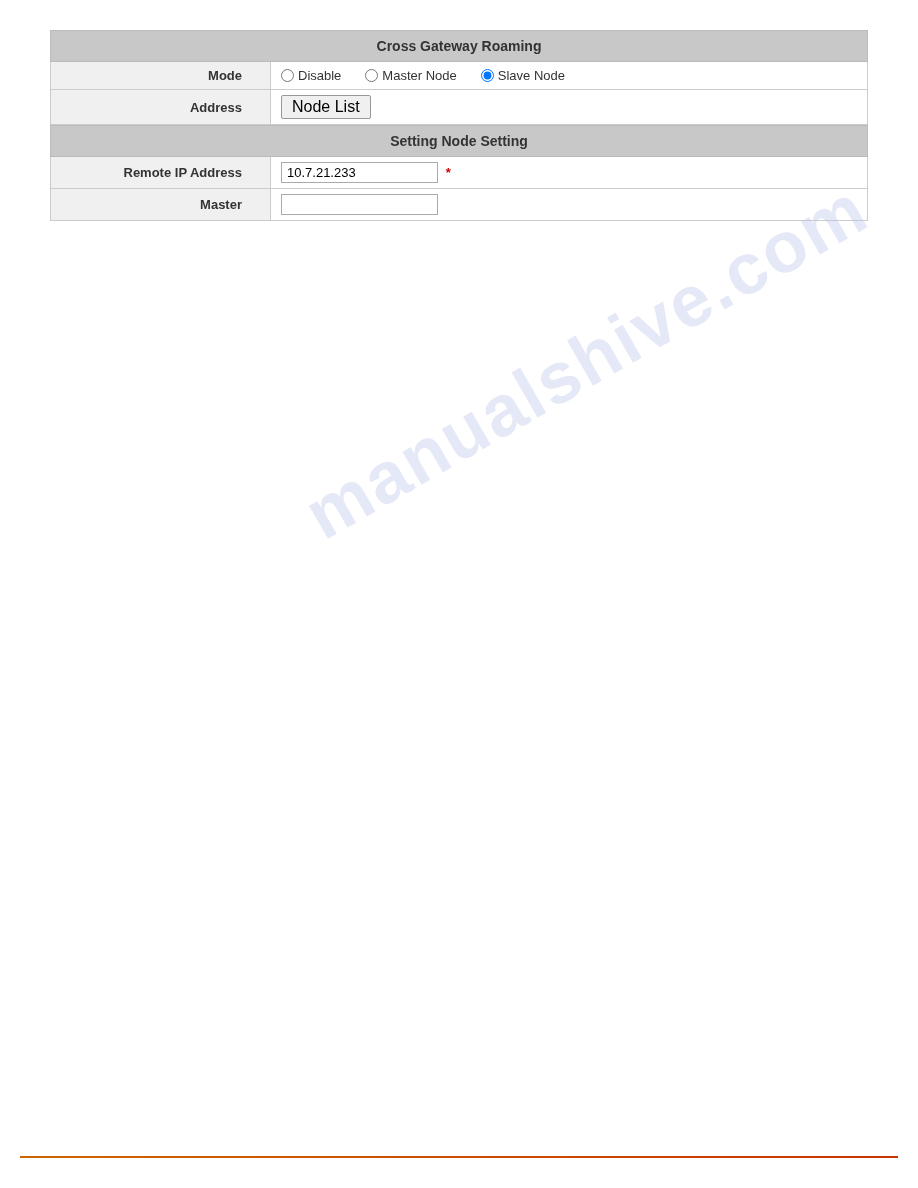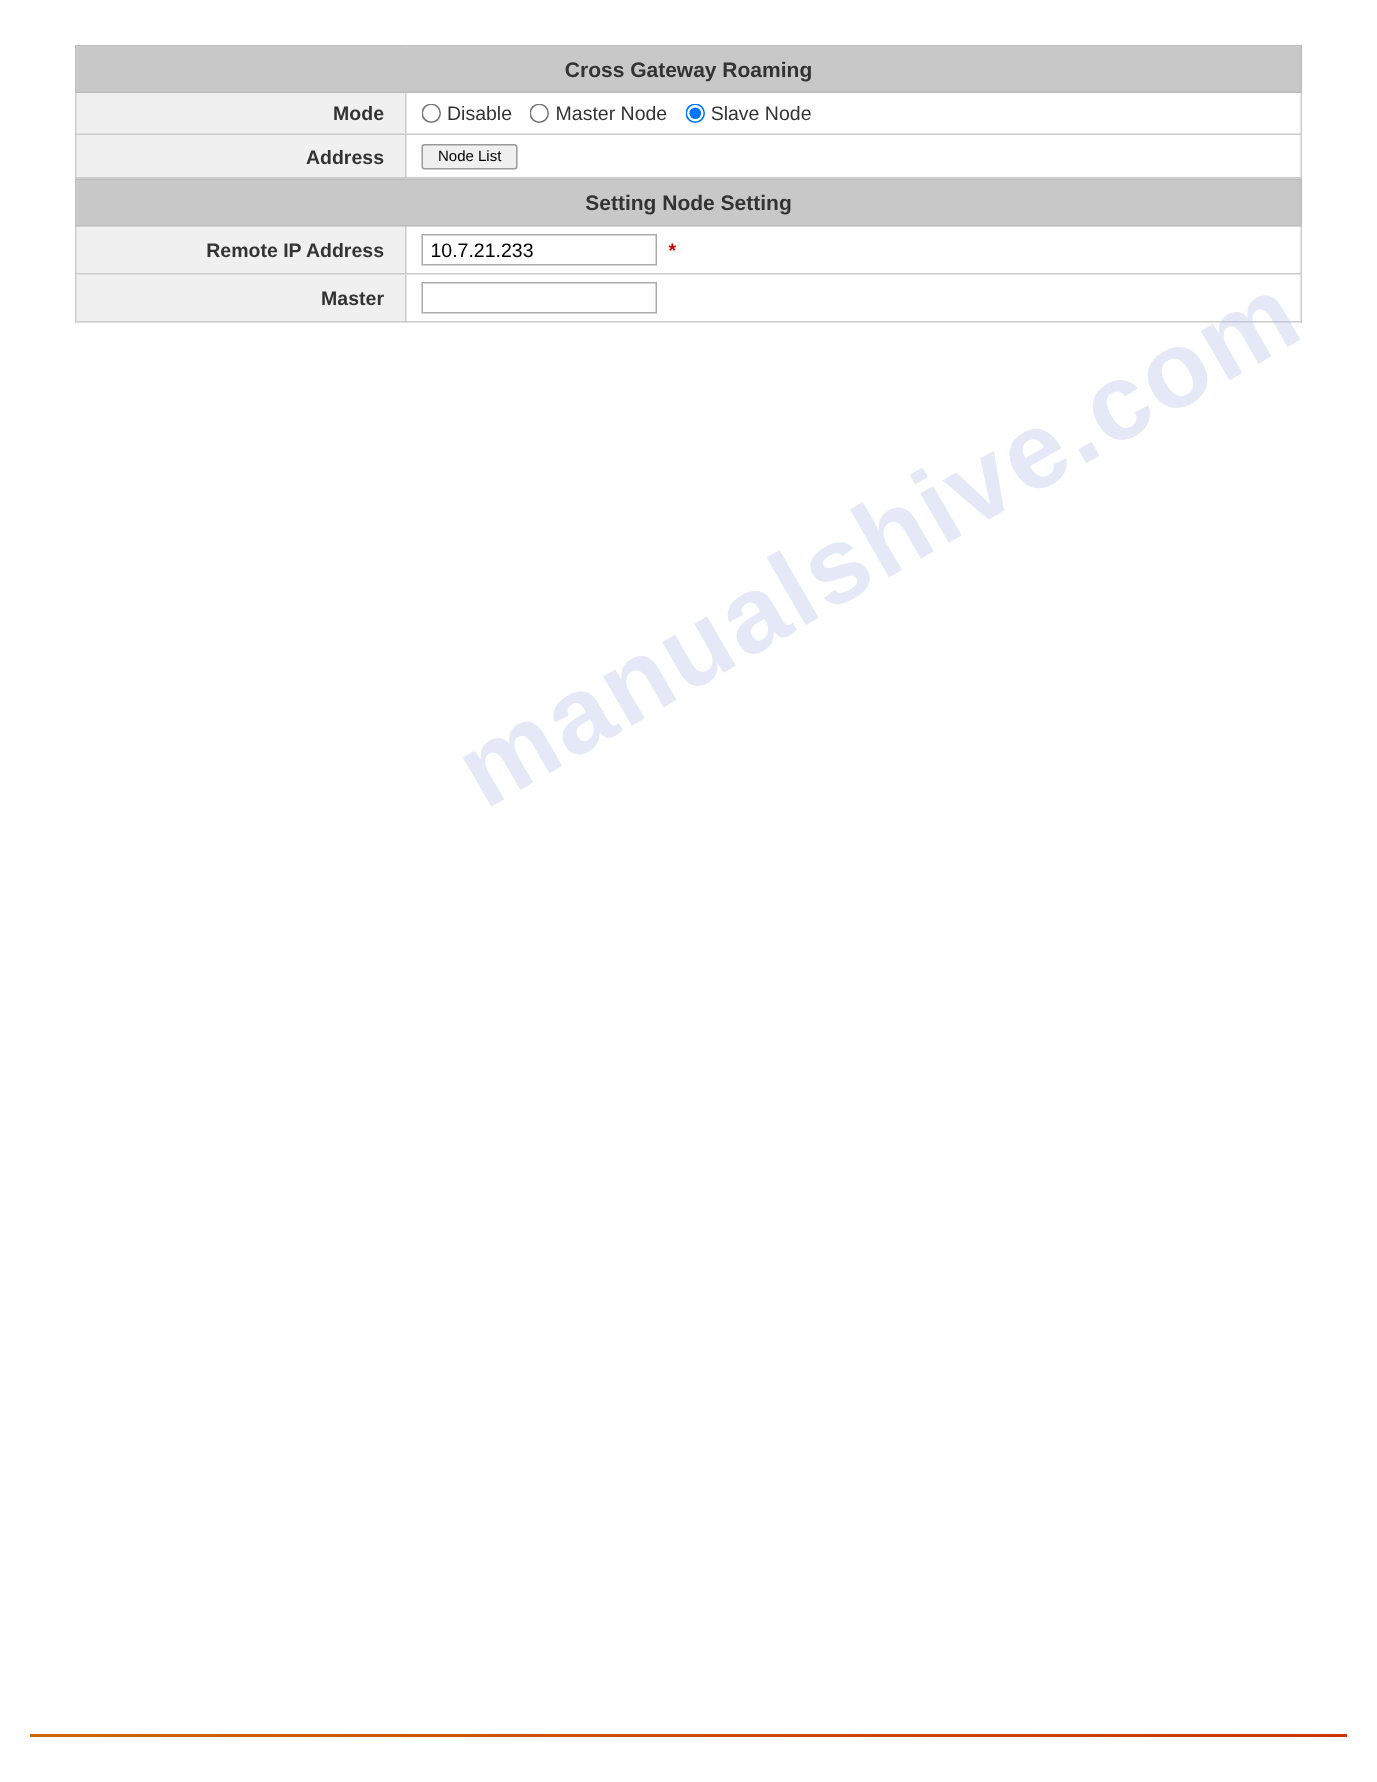--- a/index.html
+++ b/index.html
@@ -34,49 +34,49 @@
       font-weight: bold;
       padding: 7px 10px;
       font-size: 14px;
       border: 1px solid #bbb;
     }
 
     .section-table td.label-cell {
       background: #f0f0f0;
       text-align: right;
       font-weight: bold;
-      padding: 6px 14px;
+      padding: 6px 28px;
       width: 220px;
       border: 1px solid #ccc;
       vertical-align: middle;
     }
 
     .section-table td.value-cell {
       background: #ffffff;
       padding: 5px 10px;
       border: 1px solid #ccc;
       vertical-align: middle;
     }
 
     .radio-group {
       display: flex;
       align-items: center;
-      gap: 12px;
+      gap: 24px;
     }
 
     .radio-group label {
       display: flex;
       align-items: center;
       gap: 4px;
       font-weight: normal;
     }
 
     .btn-node-list {
       padding: 2px 10px;
-      font-size: 10px;
+      font-size: 16px;
       background: #f0f0f0;
       border: 1px solid #999;
       cursor: pointer;
       border-radius: 2px;
     }
 
     .text-input {
       border: 1px solid #aaa;
       padding: 2px 5px;
       font-size: 13px;

